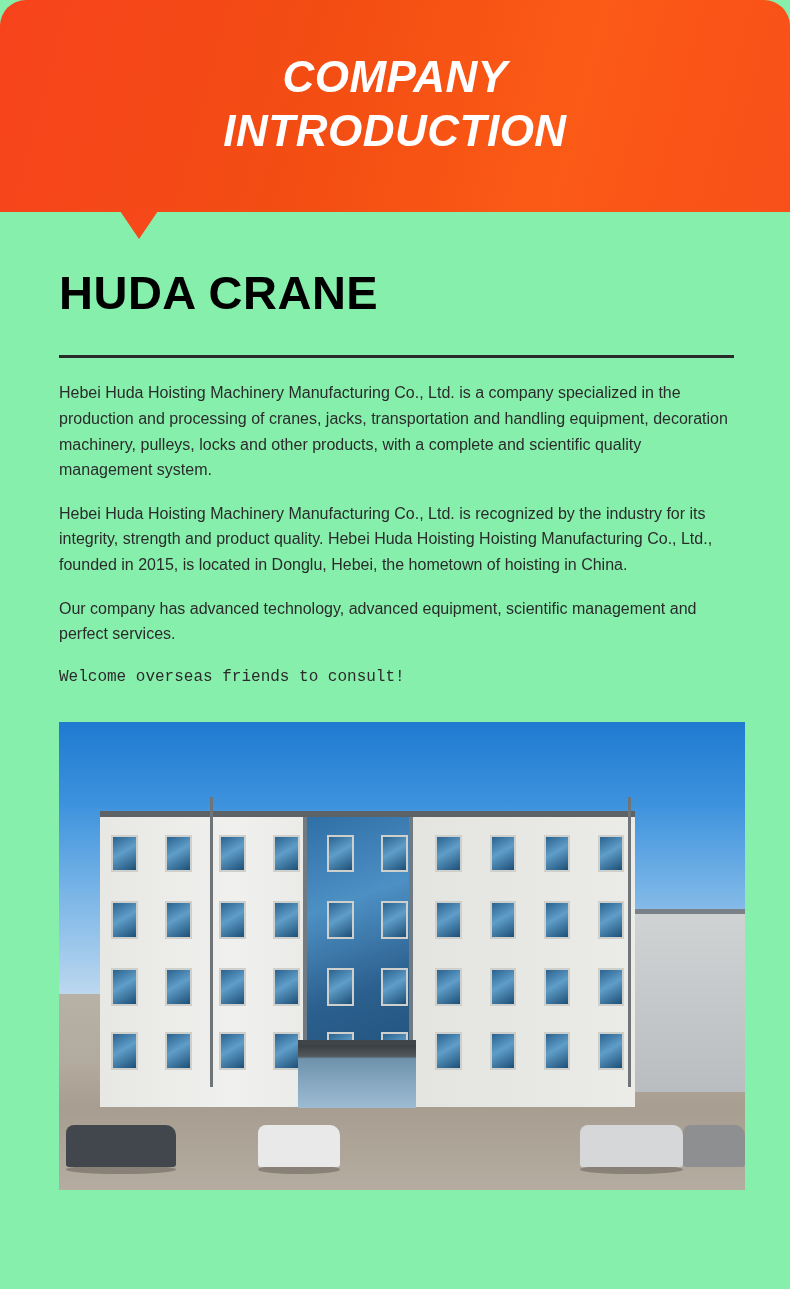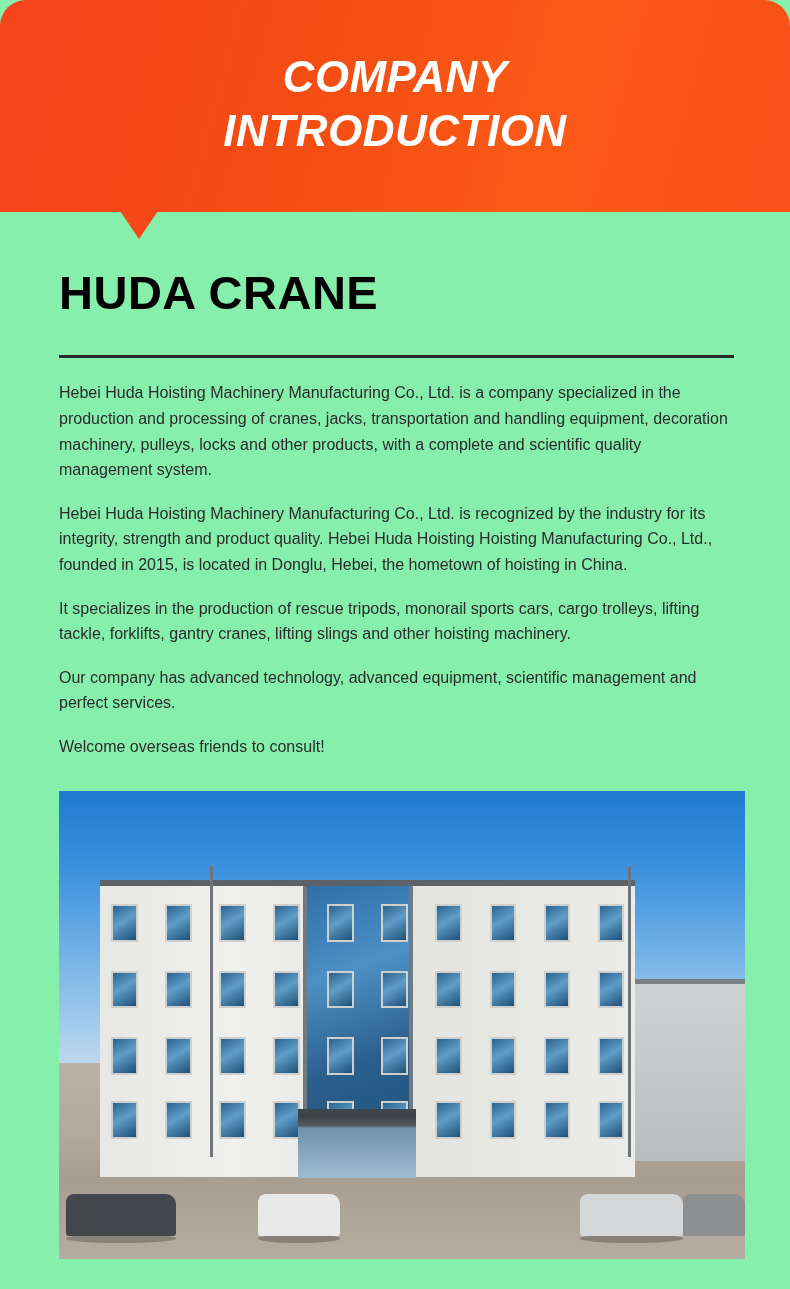--- a/index.html
+++ b/index.html
@@ -77,21 +77,21 @@
     width: 675px;
   }
   .para {
     font-size: 16px;
     line-height: 1.6;
     color: #2b2b2b;
     margin: 0 0 18px 0;
     width: 670px;
     text-align: left;
   }
-  .para:last-of-type { margin-bottom: 0; }
+  .para:last-of-type { margin-bottom: 0; font-family: Liberation Mono, monospace; }
 
   
   .photo-wrap {
     margin: 32px 0 0 0;
     width: 686px;
     height: 468px;
     position: relative;
     overflow: hidden;
   }
   .photo {
@@ -202,21 +202,20 @@
   </div>
 
   <div class="content">
 
     <h1 class="company-name">HUDA CRANE</h1>
 
     <div class="rule"></div>
 
     <p class="para">Hebei Huda Hoisting Machinery Manufacturing Co., Ltd. is a company specialized in the production and processing of cranes, jacks, transportation and handling equipment, decoration machinery, pulleys, locks and other products, with a complete and scientific quality management system.</p>
     <p class="para">Hebei Huda Hoisting Machinery Manufacturing Co., Ltd. is recognized by the industry for its integrity, strength and product quality. Hebei Huda Hoisting Hoisting Manufacturing Co., Ltd., founded in 2015, is located in Donglu, Hebei, the hometown of hoisting in China.</p>
-    <p class="para">It specializes in the production of rescue tripods, monorail sports cars, cargo trolleys, lifting tackle, forklifts, gantry cranes, lifting slings and other hoisting machinery.</p>
     <p class="para">Our company has advanced technology, advanced equipment, scientific management and perfect services.</p>
     <p class="para">Welcome overseas friends to consult!</p>
 
     <div class="photo-wrap">
       <div class="photo">
         <div class="sky"></div>
         <div class="ground"></div>
 
         <div class="side-shed"></div>
 

